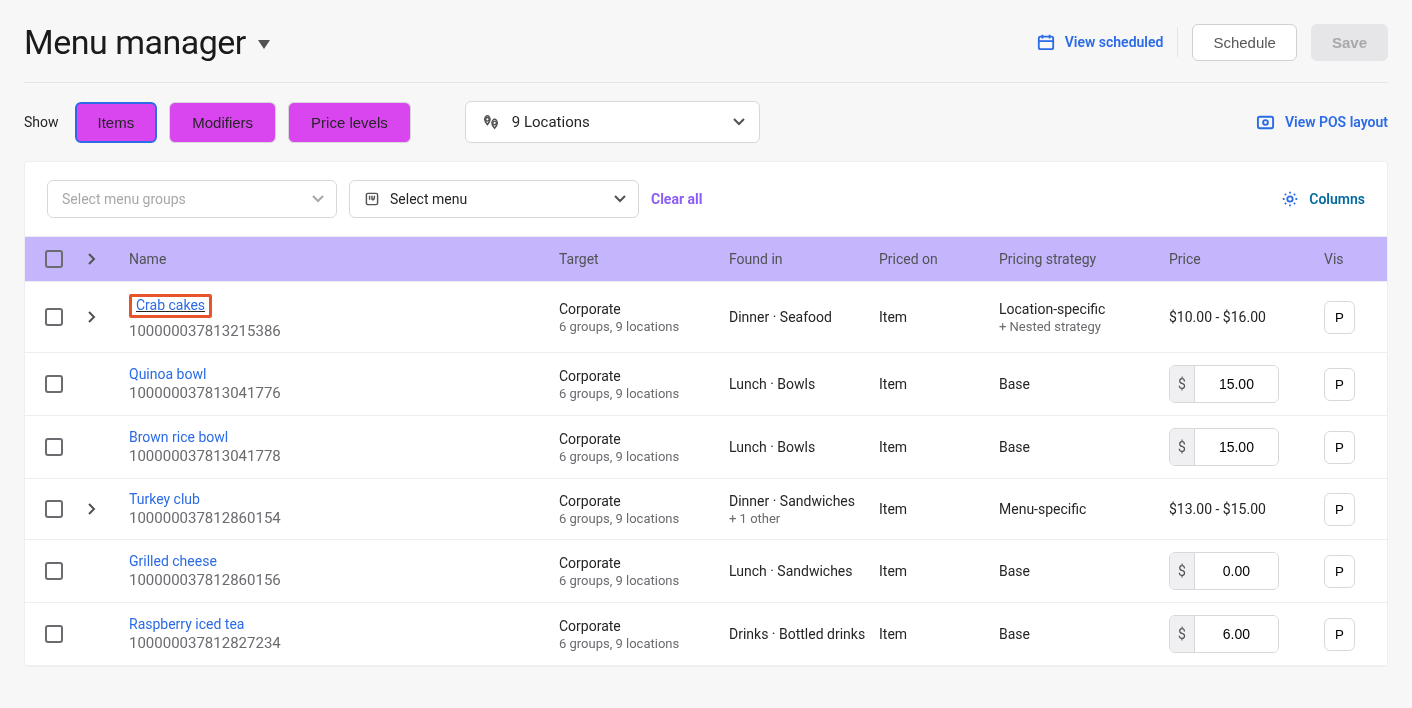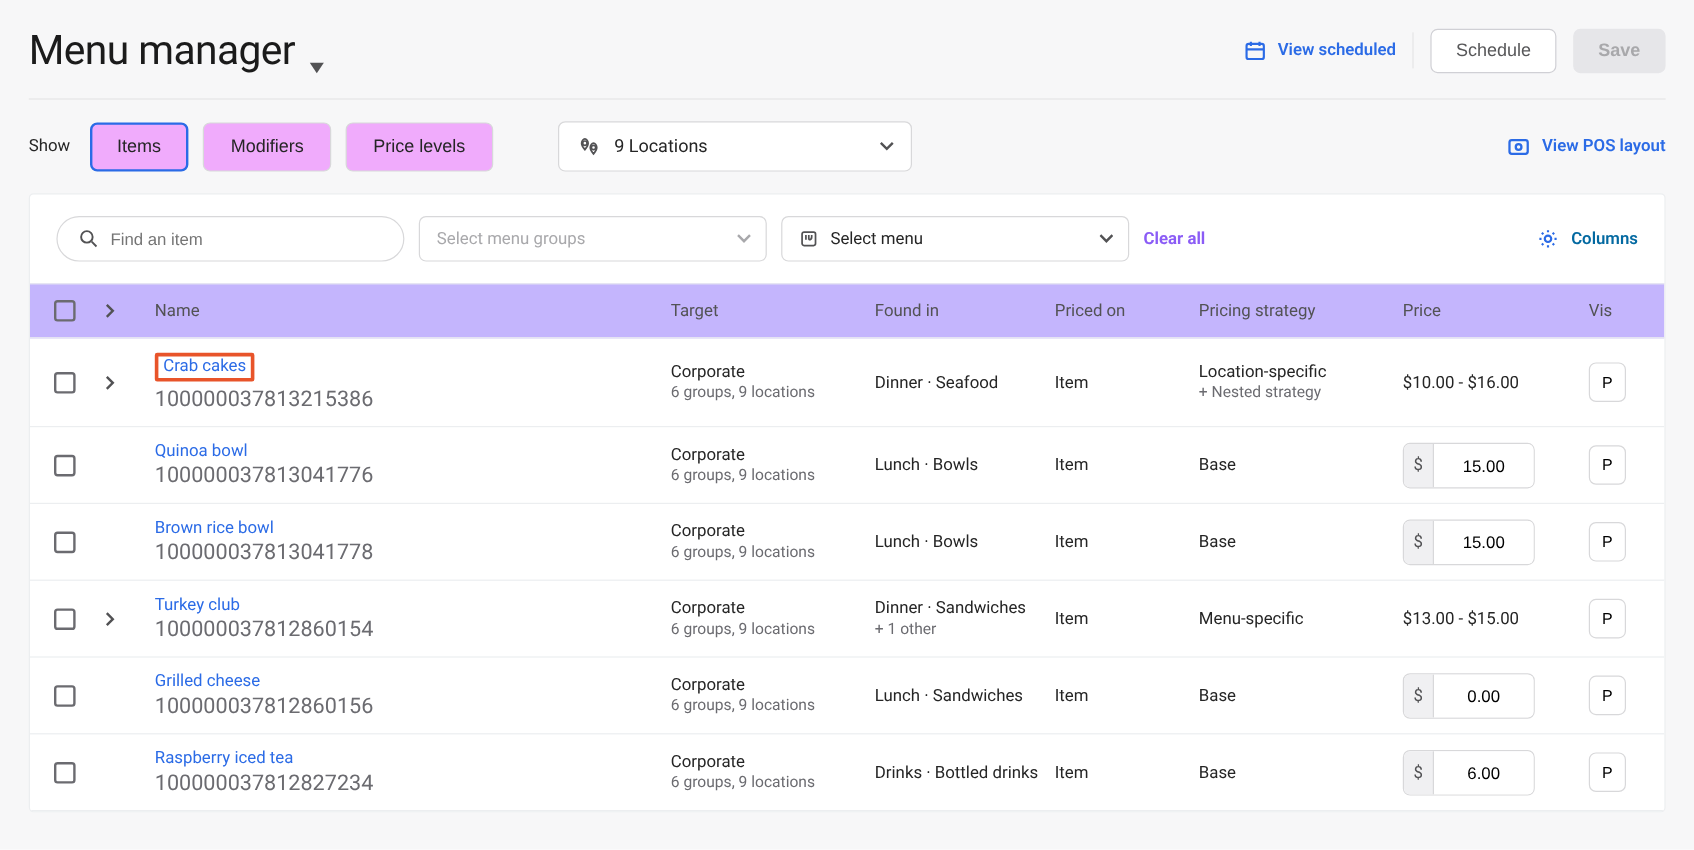--- a/index.html
+++ b/index.html
@@ -1,34 +1,34 @@
 <!DOCTYPE html>
 <html><head>
   <meta charset="utf-8">
   <style>
     * { box-sizing: border-box; margin: 0; padding: 0; }
     body { font-family: -apple-system, BlinkMacSystemFont, 'Segoe UI', Roboto, Helvetica, Arial, sans-serif; background: #f7f7f8; color: #252525; font-size: 14px; width: 1412px; }
     
     .container { padding: 22px 24px 0 24px; }
     
     .header { display: flex; justify-content: space-between; align-items: center; padding-bottom: 20px; border-bottom: 1px solid #e4e4e7; margin-bottom: 18px; }
-    .title-wrap { display: flex; align-items: flex-end; gap: 12px; }
+    .title-wrap { display: flex; align-items: center; gap: 12px; }
     .page-title { font-size: 34px; font-weight: 400; letter-spacing: -0.5px; color: #1b1b1b; }
     .title-dropdown-icon { cursor: pointer; margin-top: 6px;}
     
     .header-actions { display: flex; align-items: center; gap: 14px; }
     .link-btn { display: flex; align-items: center; gap: 10px; color: #2b6be6; font-weight: 600; text-decoration: none; cursor: pointer; }
     .divider-v { width: 1px; height: 30px; background: #e4e4e7; }
     .outline-btn { background: #fff; border: 1px solid #d0d0d5; color: #575759; padding: 9px 20px; border-radius: 6px; font-weight: 500; cursor: pointer; font-size:15px;}
     .outline-btn.disabled { background: #e6e6e9; color: #a8a8ab; border-color: #e6e6e9; cursor: not-allowed; font-weight: bold; }
     
     .filter-bar { display: flex; justify-content: space-between; align-items: center; margin-bottom: 18px; }
     .filter-left { display: flex; align-items: center; gap: 12px; }
     .show-label { color: #252525; margin-right:4px;}
-    .seg-btn { background: #f0abfc; border: 1px solid #d8d8da; border-radius: 6px; padding: 11px 22px; cursor: pointer; color:#252525; font-size:15px;}
+    .seg-btn { background: #d946ef; border: 1px solid #d8d8da; border-radius: 6px; padding: 11px 22px; cursor: pointer; color:#252525; font-size:15px;}
     .seg-btn.active { border-color: #2b6be6; border-width: 2px; padding:10px 21px;}
     .seg-gap { width: 30px; }
     .loc-select { background: #fff; border: 1px solid #d8d8da; border-radius: 6px; padding: 11px 16px; display: flex; align-items: center; gap: 12px; cursor: pointer; min-width: 295px; justify-content: flex-start; position:relative; font-size:15px;}
     .loc-select .chev { position:absolute; right:14px; }
     
     .panel { background: #fff; border: 1px solid #eceef0; border-radius: 4px; overflow: hidden; }
     
     .panel-toolbar { display: flex; justify-content: space-between; align-items: center; padding: 18px 22px; }
     .toolbar-left { display: flex; align-items: center; gap: 12px; }
     .search-field { display: flex; align-items: center; gap: 10px; border: 1px solid #d8d8da; border-radius: 24px; padding: 10px 18px; width: 290px; color:#6b6b70;}
@@ -40,22 +40,22 @@
     .toolbar-right { display:flex; align-items:center; gap:10px; color:#0369a1; font-weight:600; cursor:pointer; }
     
     .grid { width:100%; }
     .grid-header { display:grid; grid-template-columns: 42px 42px 430px 170px 150px 120px 170px 155px 50px; align-items:center; background:#c4b5fd; border-top:1px solid #eceef0; border-bottom:1px solid #eceef0; padding:13px 20px; color:#525254; font-size:14px;}
     .grid-row { display:grid; grid-template-columns: 42px 42px 430px 170px 150px 120px 170px 155px 50px; align-items:center; padding:12px 20px; border-bottom:1px solid #eceef0; }
     
     .checkbox { width:18px; height:18px; border:2px solid #6b6b70; border-radius:3px; cursor:pointer; }
     .expand-chevron { cursor:pointer; }
     
     .item-name { color:#2b6be6; cursor:pointer; }
-    .item-id { color:#6b6b70; font-size:18px; margin-top:2px;}
-    .item-name-wrap.boxed { border:3px solid #e8542a; display:inline-block; padding:0 4px 2px 4px; border-radius:2px; margin-bottom:2px;}
+    .item-id { color:#6b6b70; font-size:15px; margin-top:2px;}
+    .item-name-wrap.boxed { border:3px solid #e8542a; display:inline-block; padding:0 4px 2px 4px; border-radius:2px; margin-bottom:2px;text-decoration:underline;}
     
     .cell-two-line .line1 { color:#252525; }
     .cell-two-line .line2 { color:#6b6b70; font-size:13px; margin-top:2px;}
     
     .price-input { display:flex; align-items:stretch; border:1px solid #d8d8da; border-radius:6px; overflow:hidden; width:110px; height:38px;}
     .price-input .currency { background:#f0f0f2; width:32px; display:flex; align-items:center; justify-content:center; color:#525254; border-right:1px solid #d8d8da;}
     .price-input input { border:none; outline:none; text-align:center; width:100%; font-size:14px; }
     .price-text { color:#252525; }
     
     .vis-btn { border:1px solid #d8d8da; border-radius:6px; padding:8px 10px; background:#fff; cursor:pointer; }
@@ -123,29 +123,20 @@
             <circle cx="10" cy="10" r="2.5"></circle>
           </svg>
       </span>
       <span>View POS layout</span>
     </a>
   </div>
 
   <div class="panel">
     <div class="panel-toolbar">
       <div class="toolbar-left">
-        <div class="search-field">
-          <span>
-            <svg width="16" height="16" viewBox="0 0 20 20" fill="none" stroke="#525254" stroke-width="2">
-                <circle cx="8" cy="8" r="6"></circle>
-                <line x1="13" y1="13" x2="18" y2="18"></line>
-              </svg>
-          </span>
-          <input type="text" placeholder="Find an item" style="">
-        </div>
         <div class="select-field muted">
           <span>Select menu groups</span>
           <span class="chev">
             <svg width="12" height="8" viewBox="0 0 12 8" fill="none" stroke="#a8a8ab" stroke-width="2">
                 <polyline points="1,1 6,6 11,1"></polyline>
               </svg>
           </span>
         </div>
         <div class="select-field">
           <span>

